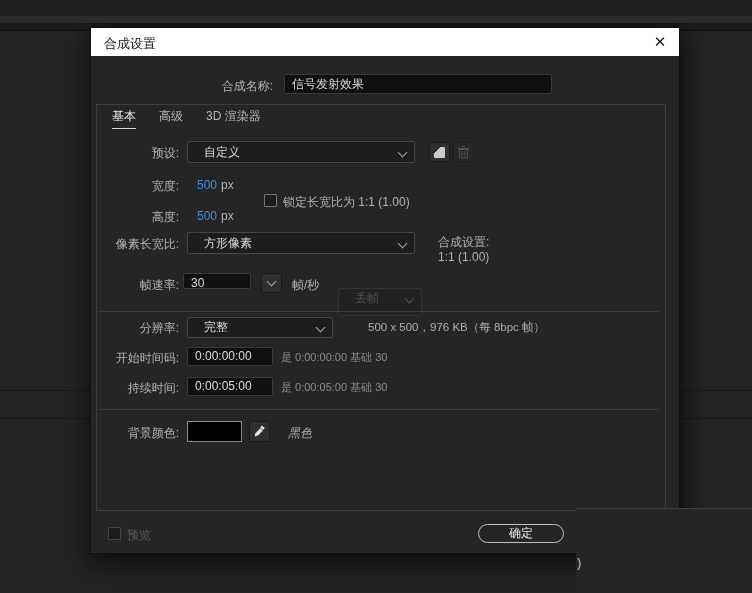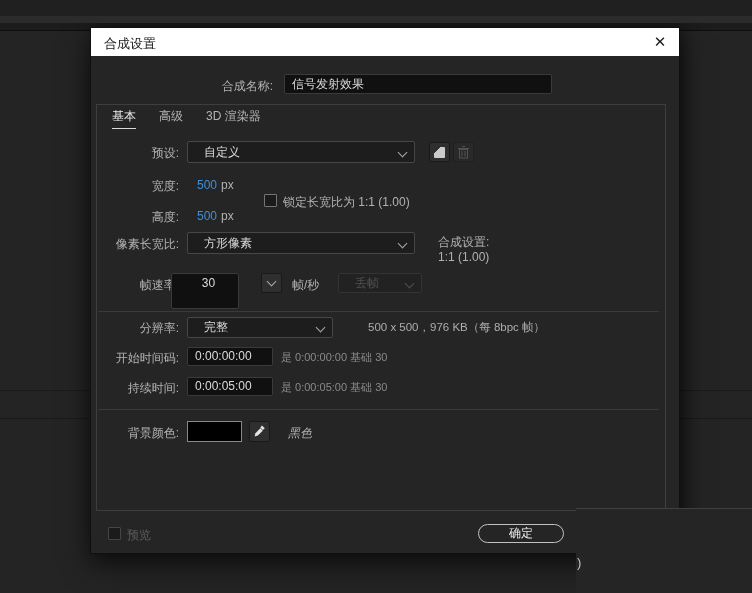--- a/index.html
+++ b/index.html
@@ -130,26 +130,26 @@
 
     <div class="abs lbl" style="top:208px;">像素长宽比:</div>
     <div class="abs select" style="left:96px;top:204px;width:228px;height:22px;">
       <span>方形像素</span>
       <span class="chev"></span>
     </div>
     <div class="abs lbl2" style="left:347px;top:206px;">合成设置:</div>
     <div class="abs lbl2" style="left:347px;top:222px;">1:1 (1.00)</div>
 
     <div class="abs lbl" style="top:249px;">帧速率:</div>
-    <div class="abs field" style="left:80px;top:245px;width:68px;height:36px;text-align:center;">30</div>
+    <div class="abs field" style="left:92px;top:245px;width:68px;height:16px;">30</div>
     <div class="abs mini-btn" style="left:170px;top:245px;width:21px;height:20px;">
       <span style="width:6px;height:6px;border-right:1px solid #a9a9a9;border-bottom:1px solid #a9a9a9;transform:rotate(45deg);margin-top:-3px;"></span>
     </div>
     <div class="abs lbl2" style="left:201px;top:249px;">帧/秒</div>
-    <div class="abs select disabled" style="left:247px;top:245px;width:84px;height:20px;line-height:18px;">
+    <div class="abs select disabled" style="left:247px;top:260px;width:84px;height:28px;line-height:18px;">
       <span>丢帧</span>
       <span class="chev" style="top:6px;"></span>
     </div>
 
     <div class="abs divider" style="top:283px;"></div>
 
     <div class="abs lbl" style="top:292px;">分辨率:</div>
     <div class="abs select" style="left:96px;top:289px;width:146px;height:21px;line-height:19px;">
       <span>完整</span>
       <span class="chev" style="top:6px;"></span>

